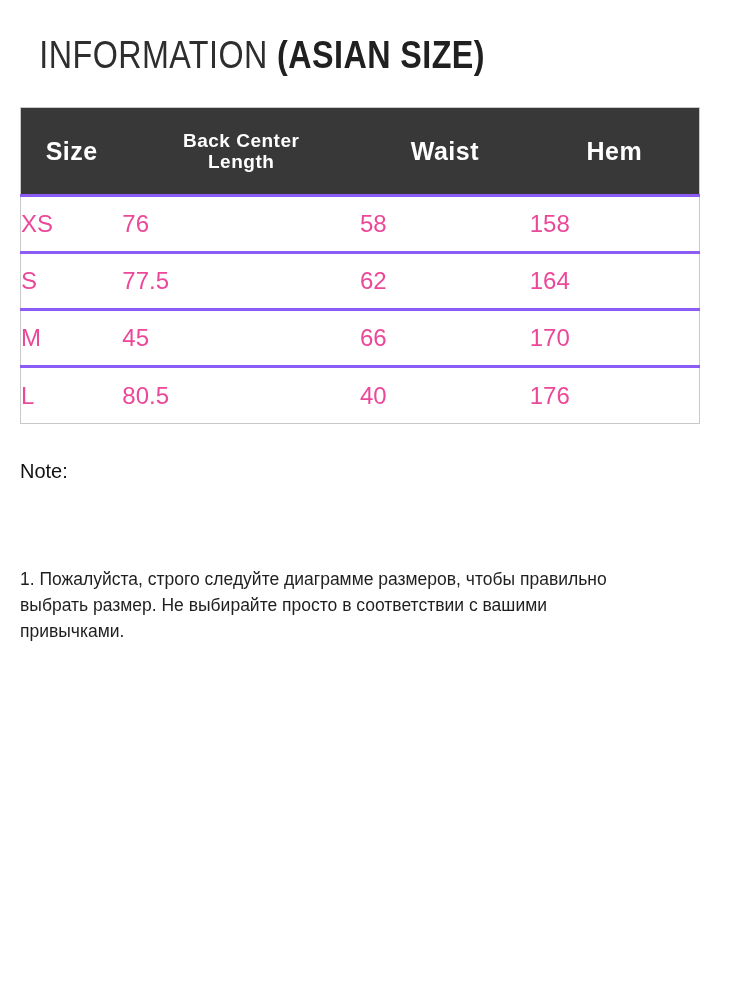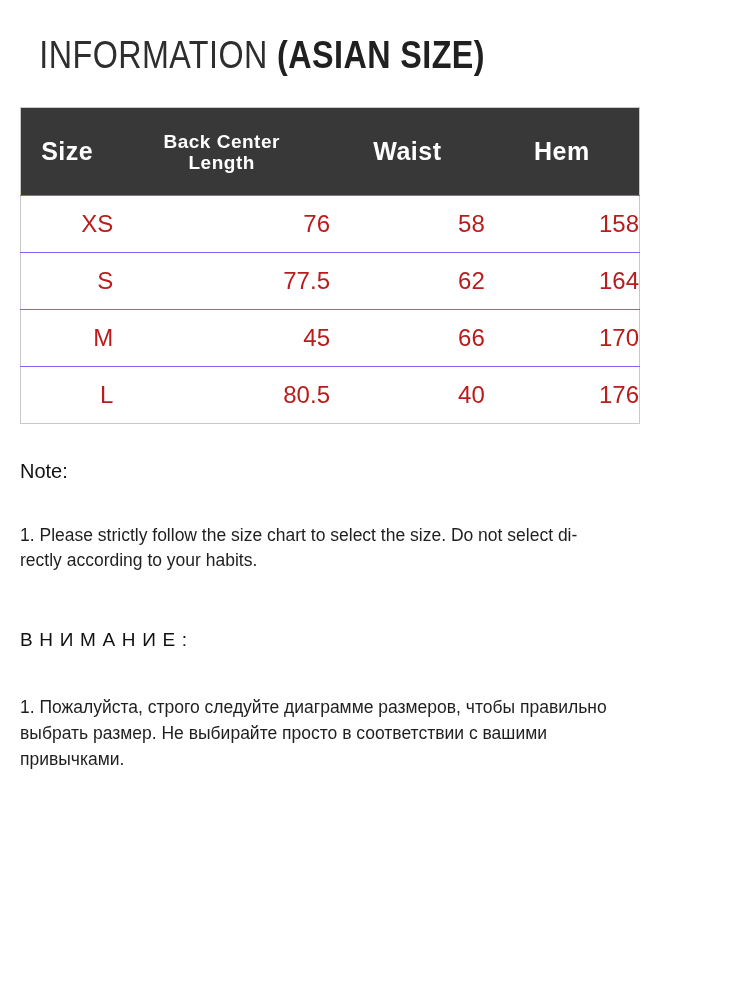--- a/index.html
+++ b/index.html
@@ -22,47 +22,47 @@
     transform-origin: center;
     font-size: 38px;
     line-height: 1;
     letter-spacing: 0.5px;
     color: #2e2e2e;
   }
   .title-bold { font-weight: bold; color: #202020; }
 
   
   table.size-chart {
-    width: 620px;
+    width: 680px;
     margin: 33px 0 0 20px;
     border-collapse: collapse;
     table-layout: fixed;
     border: 1px solid #c9c9c9;
   }
   table.size-chart thead th {
     background: #383838;
     color: #ffffff;
     height: 88px;
     font-size: 25px;
     font-weight: bold;
     letter-spacing: 0.5px;
     text-align: center;
     vertical-align: middle;
     padding: 0;
   }
   .th-line { display: block; font-size: 19px; line-height: 21px; font-weight: bold; }
   table.size-chart tbody td {
     height: 57px;
-    text-align: right;
+    text-align: left;
     vertical-align: middle;
     font-size: 24px;
     font-weight: normal;
-    color: #b91c1c;
+    color: #ec4899;
     background: #ffffff;
-    border-top: 1px solid #8b5cf6;
+    border-top: 3px solid #8b5cf6;
     padding: 0;
   }
 
   
   .notes { padding: 0 20px; }
   .note-heading-en {
     margin-top: 36px;
     font-size: 20px;
     font-weight: normal;
     color: #111111;
@@ -141,25 +141,22 @@
         <td>40</td>
         <td>176</td>
       </tr>
     </tbody>
   </table>
 
   <div class="notes">
 
     <div class="note-heading-en">Note:</div>
     <div class="note-items-en">
-      <div>1. Please strictly follow the size chart  to select the size. Do not select di-
-rectly according to your habits.</div>
     </div>
 
-    <div class="note-heading-ru">ВНИМАНИЕ:</div>
     <div class="note-items-ru">
       <div>1. Пожалуйста, строго следуйте диаграмме размеров, чтобы правильно
 выбрать размер. Не выбирайте просто в соответствии с вашими
 привычками.</div>
       
       
     </div>
 
   </div>
 

